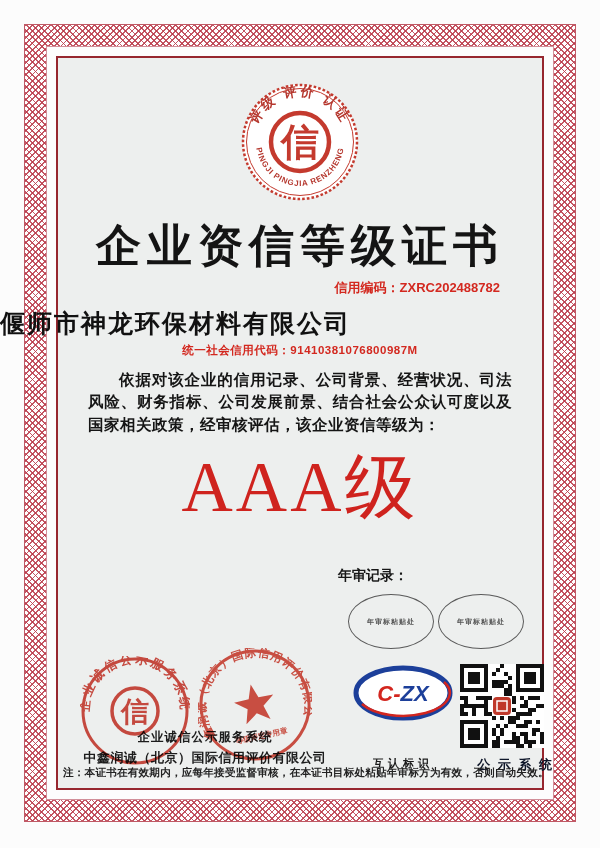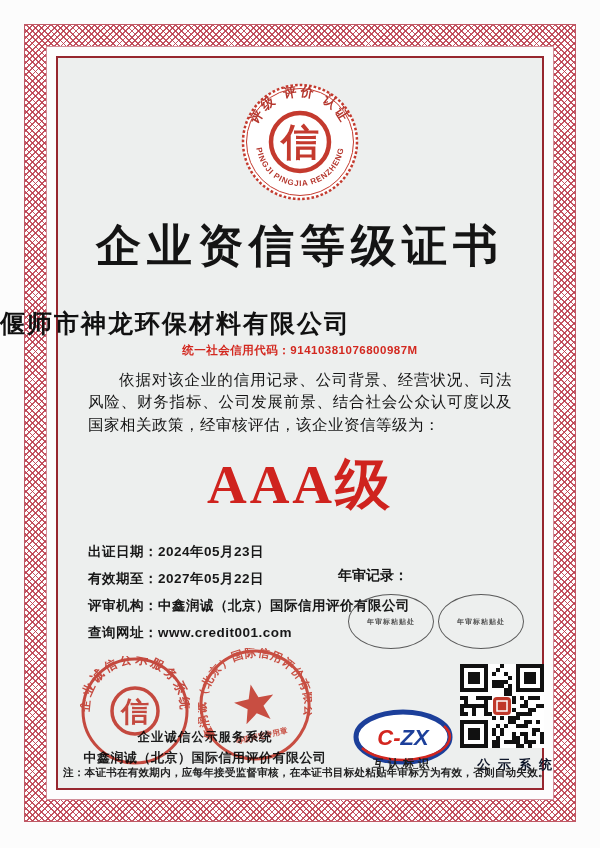--- a/index.html
+++ b/index.html
@@ -23,40 +23,40 @@
          font-size:45px;font-weight:900;letter-spacing:6px;color:#141414;
          font-family:"Liberation Sans",sans-serif;margin-top:20px;}
   .subtitle{position:absolute;left:0;right:0;top:250px;text-align:center;
             font-size:14px;font-weight:700;letter-spacing:3.2px;color:#1d1d1d;}
   .credit-code{position:absolute;right:100px;top:279px;font-size:13px;font-weight:700;color:#d3281f;}
   .company{position:absolute;left:0;right:0;top:307px;text-align:left;
            font-size:25px;font-weight:900;letter-spacing:2px;color:#111;}
   .uscc{position:absolute;left:0;right:0;top:343px;text-align:center;
         font-size:11.5px;font-weight:700;color:#d3281f;letter-spacing:.5px;}
   .paragraph{position:absolute;left:88px;right:88px;top:369px;
-             font-size:15.5px;font-weight:400;line-height:1.45;color:#151515;
+             font-size:15.5px;font-weight:700;line-height:1.45;color:#151515;
              text-align:justify;text-indent:2em;letter-spacing:.5px;}
   .rating{position:absolute;left:0;right:0;top:440px;text-align:center;
-          font-size:55px;font-weight:700;color:#cf231e;letter-spacing:3px;
-          font-family:"Liberation Serif","DejaVu Serif",serif;margin-top:8px;}
+          font-size:71px;font-weight:400;color:#cf231e;letter-spacing:3px;
+          font-family:"Liberation Serif","DejaVu Serif",serif;}
   
   .info{position:absolute;left:88px;top:543px;font-size:13.5px;font-weight:700;color:#171717;}
   .info-line{margin-bottom:9px;letter-spacing:.5px;}
   .annual-label{position:absolute;left:338px;top:567px;font-size:14px;font-weight:700;color:#171717;}
   .sticker{position:absolute;top:594px;width:84px;height:53px;border:1.5px solid #5a5a5a;
            border-radius:50%;display:flex;align-items:center;justify-content:center;
            font-size:7px;color:#555;font-weight:700;letter-spacing:1px;}
   .sticker.s1{left:348px;} .sticker.s2{left:438px;}
   
   .seal-captions{position:absolute;left:64px;top:729px;width:282px;text-align:center;color:#1c1c1c;}
   .seal-cap1{font-size:12.5px;font-weight:700;letter-spacing:1px;}
   .seal-cap2{font-size:13px;font-weight:700;margin-top:3px;letter-spacing:.5px;}
   .seal-a{position:absolute;left:80px;top:656px;width:110px;height:110px;opacity:.9;mix-blend-mode:multiply;}
   .seal-b{position:absolute;left:198px;top:648px;width:114px;height:114px;opacity:.88;mix-blend-mode:multiply;}
-  .czx{position:absolute;left:352px;top:708px;width:102px;height:58px;}
+  .czx{position:absolute;left:352px;top:664px;width:102px;height:58px;}
   .czx-caption{position:absolute;left:352px;top:756px;width:102px;text-align:center;
                font-size:11px;font-weight:700;letter-spacing:4px;color:#1a1a1a;}
   .qr{position:absolute;left:460px;top:664px;width:84px;height:84px;}
   .qr-caption{position:absolute;left:450px;top:756px;width:104px;text-align:right;
               font-size:13px;font-weight:700;letter-spacing:2px;color:#0f172a;}
   
   .note{position:absolute;left:63px;right:48px;top:766px;font-size:10.6px;font-weight:700;
         color:#222;letter-spacing:.2px;}
   .svg-abs{width:100%;height:100%;display:block;}
 </style>
@@ -84,43 +84,32 @@
       </text>
       <text font-size="8" font-weight="bold" fill="#b5372e" letter-spacing="0.8">
         <textPath href="#arcBot" startOffset="50%" text-anchor="middle">PINGJI PINGJIA RENZHENG</textPath>
       </text>
       <circle cx="60" cy="60" r="29" fill="#ffffff" stroke="#c43a2e" stroke-width="4.5"></circle>
       <text x="60" y="73" text-anchor="middle" font-size="38" font-weight="900" fill="#c43a2e">信</text>
     </svg>
   </div>
 
   <div class="title">企业资信等级证书</div>
+  <div class="credit-code">
+    <span>信用编码：</span><span>ZXRC202488782</span>
+  </div>
 
   <div class="company">偃师市神龙环保材料有限公司</div>
   <div class="uscc">
     <span>统一社会信用代码：</span><span>91410381076800987M</span>
   </div>
 
   <div class="paragraph">依据对该企业的信用记录、公司背景、经营状况、司法风险、财务指标、公司发展前景、结合社会公众认可度以及国家相关政策，经审核评估，该企业资信等级为：</div>
   <div class="rating">AAA级</div>
 
-  <div class="info">
-    <div class="info-line">
-      <span>出证日期：</span><span>2024年05月23日</span>
-    </div>
-    <div class="info-line">
-      <span>有效期至：</span><span>2027年05月22日</span>
-    </div>
-    <div class="info-line">
-      <span>评审机构：</span><span>中鑫润诚（北京）国际信用评价有限公司</span>
-    </div>
-    <div class="info-line">
-      <span>查询网址：</span><span>www.credit001.com</span>
-    </div>
-  </div>
 
   <div class="annual-label">年审记录：</div>
   <div class="sticker s1">年审标粘贴处</div>
   <div class="sticker s2">年审标粘贴处</div>
 
   <div class="seal-captions">
     <div class="seal-cap1">企业诚信公示服务系统</div>
     <div class="seal-cap2">中鑫润诚（北京）国际信用评价有限公司</div>
   </div>
 

